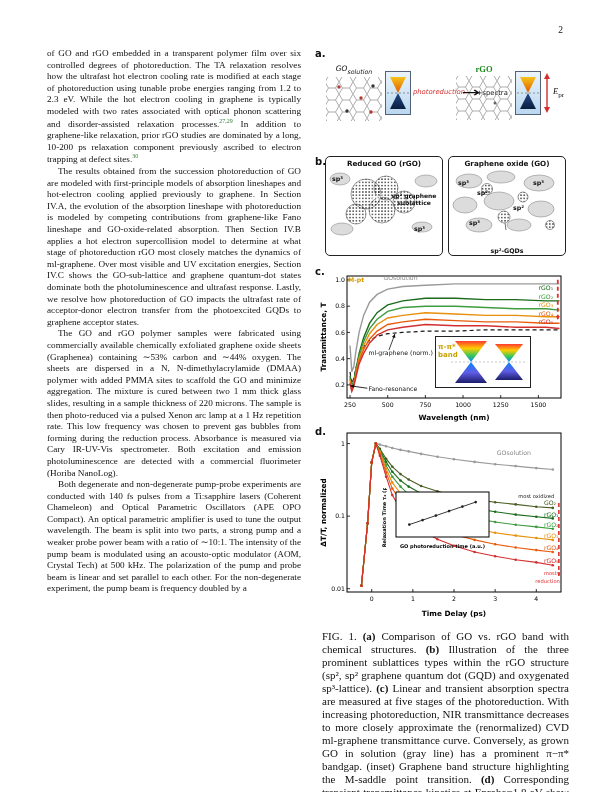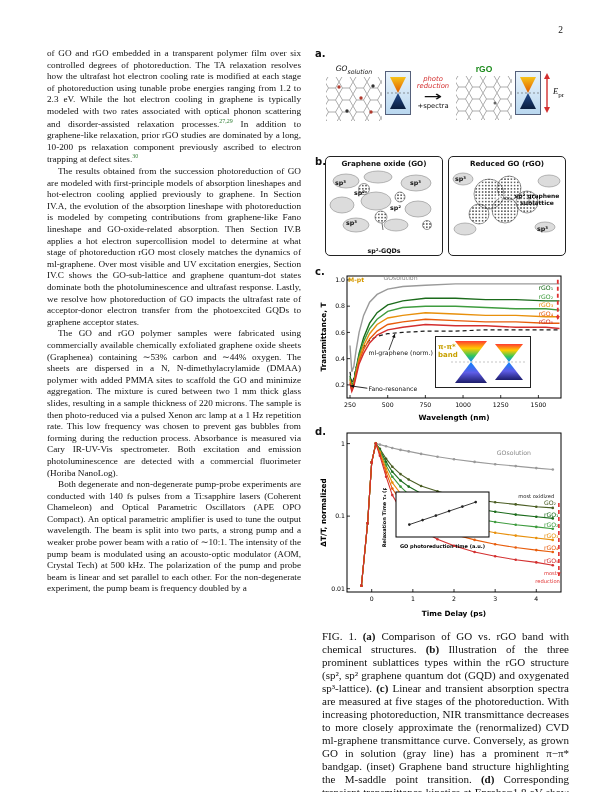--- a/index.html
+++ b/index.html
@@ -14,22 +14,22 @@
   .sup{vertical-align:super;font-size:6px;color:#2e7d32;cursor:pointer;}
   .section-heading{font-size:9.2px;font-weight:bold;text-align:center;margin:10px 0 9px;}
   .figure{position:relative;width:254px;}
   .pl{font-weight:bold;font-size:10px;font-family:"DejaVu Sans",sans-serif;position:absolute;left:0;top:0;}
   svg text{font-family:"DejaVu Sans",sans-serif;}
   
   .panel-a{position:relative;height:106px;}
   .pa-row{display:flex;align-items:center;gap:2px;padding-left:10px;padding-top:16px;}
   .pa-col{display:flex;flex-direction:column;align-items:center;gap:1px;}
   .pa-golabel{font-size:7.5px;font-style:italic;font-family:"DejaVu Sans",sans-serif;}
-  .pa-rgolabel{font-size:8.5px;font-weight:bold;color:#1b8a1b;font-family:Liberation Sans, sans-serif;}
-  .pa-arrows{display:flex;flex-direction:column;align-items:center;font-size:6.8px;font-family:"DejaVu Sans",sans-serif;width:40px;}
+  .pa-rgolabel{font-size:8.5px;font-weight:bold;color:#1b8a1b;font-family:Liberation Serif, serif;}
+  .pa-arrows{display:flex;align-items:center;font-size:6.8px;font-family:"DejaVu Sans",sans-serif;width:40px;}
   .red-i{color:#d32f2f;font-style:italic;line-height:1.1;}
   .big-arrow{font-size:14px;line-height:0.8;transform:scaleX(1.6);}
   .pa-poly{line-height:1.2;}
   .pa-epr{display:flex;align-items:center;gap:1px;text-align:right;}
   .epr-label{font-size:8.5px;}
   .epr-label i{font-family:"Liberation Serif",serif;}
   
   .panel-b{display:flex;gap:5px;padding-left:10px;position:relative;height:106px;margin-top:2px;}
   .pb-box{position:relative;width:118px;height:100px;border:1.3px solid #222;border-radius:5px;background:#fff;overflow:hidden;}
   .pb-title{font-size:7.2px;font-weight:bold;text-align:center;font-family:"DejaVu Sans",sans-serif;margin-top:2px;}
@@ -144,20 +144,38 @@
               <path d="M5 42 L2 36 L8 36 Z" fill="#d32f2f"></path>
             </svg>
             <div class="epr-label"><i>E</i><sub>pr</sub></div>
           </div>
         </div>
       </div>
 
       <div class="panel-b">
         <span class="pl">b.</span>
         <div class="pb-box">
+          <div class="pb-title">Reduced GO (rGO)</div>
+          <svg width="116" height="70" style="display:block">
+            <circle cx="40" cy="26" r="15" fill="url(#dotp)" stroke="#555555" stroke-width="0.6"></circle>
+            <circle cx="60" cy="20" r="12" fill="url(#dotp)" stroke="#555555" stroke-width="0.6"></circle>
+            <circle cx="56" cy="42" r="13" fill="url(#dotp)" stroke="#555555" stroke-width="0.6"></circle>
+            <circle cx="78" cy="34" r="11" fill="url(#dotp)" stroke="#555555" stroke-width="0.6"></circle>
+            <circle cx="30" cy="46" r="10" fill="url(#dotp)" stroke="#555555" stroke-width="0.6"></circle>
+            <ellipse cx="14" cy="11" rx="10" ry="6" fill="#dcdcdc" stroke="#9a9a9a" stroke-width="0.7"></ellipse>
+            <ellipse cx="100" cy="13" rx="11" ry="6" fill="#dcdcdc" stroke="#9a9a9a" stroke-width="0.7"></ellipse>
+            <ellipse cx="16" cy="61" rx="11" ry="6" fill="#dcdcdc" stroke="#9a9a9a" stroke-width="0.7"></ellipse>
+            <ellipse cx="96" cy="59" rx="10" ry="5" fill="#dcdcdc" stroke="#9a9a9a" stroke-width="0.7"></ellipse>
+          </svg>
+          <span class="pb-lab" style="left:6px;top:18px">sp³</span>
+          <span class="pb-lab" style="left:46px;top:36px;color:#ffffff">sp²</span>
+          <span class="pb-lab" style="left:88px;top:68px">sp³</span>
+          <div class="pb-side">sp² graphene sublattice</div>
+        </div>
+        <div class="pb-box">
           <div class="pb-title">Graphene oxide (GO)</div>
           <svg width="116" height="70" style="display:block">
             <ellipse cx="20" cy="13" rx="13" ry="7" fill="#dcdcdc" stroke="#9a9a9a" stroke-width="0.7"></ellipse>
             <ellipse cx="52" cy="9" rx="14" ry="6" fill="#dcdcdc" stroke="#9a9a9a" stroke-width="0.7"></ellipse>
             <ellipse cx="90" cy="15" rx="15" ry="8" fill="#dcdcdc" stroke="#9a9a9a" stroke-width="0.7"></ellipse>
             <ellipse cx="16" cy="37" rx="12" ry="8" fill="#dcdcdc" stroke="#9a9a9a" stroke-width="0.7"></ellipse>
             <ellipse cx="50" cy="33" rx="15" ry="9" fill="#dcdcdc" stroke="#9a9a9a" stroke-width="0.7"></ellipse>
             <ellipse cx="92" cy="41" rx="13" ry="8" fill="#dcdcdc" stroke="#9a9a9a" stroke-width="0.7"></ellipse>
             <ellipse cx="30" cy="57" rx="13" ry="7" fill="#dcdcdc" stroke="#9a9a9a" stroke-width="0.7"></ellipse>
             <ellipse cx="70" cy="57" rx="12" ry="6" fill="#dcdcdc" stroke="#9a9a9a" stroke-width="0.7"></ellipse>
@@ -166,38 +184,20 @@
             <circle cx="55" cy="49" r="6" fill="url(#dotp)" stroke="#555555" stroke-width="0.6"></circle>
             <circle cx="101" cy="57" r="4.5" fill="url(#dotp)" stroke="#555555" stroke-width="0.6"></circle>
             <line x1="57" y1="62" x2="56" y2="55" stroke="#333333" stroke-width="0.7"></line>
           </svg>
           <span class="pb-lab" style="left:9px;top:22px">sp³</span>
           <span class="pb-lab" style="left:28px;top:32px">sp²</span>
           <span class="pb-lab" style="left:84px;top:22px">sp³</span>
           <span class="pb-lab" style="left:64px;top:47px">sp²</span>
           <span class="pb-lab" style="left:20px;top:62px">sp³</span>
           <div class="pb-foot">sp²-GQDs</div>
-        </div>
-        <div class="pb-box">
-          <div class="pb-title">Reduced GO (rGO)</div>
-          <svg width="116" height="70" style="display:block">
-            <circle cx="40" cy="26" r="15" fill="url(#dotp)" stroke="#555555" stroke-width="0.6"></circle>
-            <circle cx="60" cy="20" r="12" fill="url(#dotp)" stroke="#555555" stroke-width="0.6"></circle>
-            <circle cx="56" cy="42" r="13" fill="url(#dotp)" stroke="#555555" stroke-width="0.6"></circle>
-            <circle cx="78" cy="34" r="11" fill="url(#dotp)" stroke="#555555" stroke-width="0.6"></circle>
-            <circle cx="30" cy="46" r="10" fill="url(#dotp)" stroke="#555555" stroke-width="0.6"></circle>
-            <ellipse cx="14" cy="11" rx="10" ry="6" fill="#dcdcdc" stroke="#9a9a9a" stroke-width="0.7"></ellipse>
-            <ellipse cx="100" cy="13" rx="11" ry="6" fill="#dcdcdc" stroke="#9a9a9a" stroke-width="0.7"></ellipse>
-            <ellipse cx="16" cy="61" rx="11" ry="6" fill="#dcdcdc" stroke="#9a9a9a" stroke-width="0.7"></ellipse>
-            <ellipse cx="96" cy="59" rx="10" ry="5" fill="#dcdcdc" stroke="#9a9a9a" stroke-width="0.7"></ellipse>
-          </svg>
-          <span class="pb-lab" style="left:6px;top:18px">sp³</span>
-          <span class="pb-lab" style="left:46px;top:36px;color:#ffffff">sp²</span>
-          <span class="pb-lab" style="left:88px;top:68px">sp³</span>
-          <div class="pb-side">sp² graphene sublattice</div>
         </div>
       </div>
 
       <div class="panel-c">
         <span class="pl">c.</span>
         <svg id="chart-c" width="246" height="152" viewBox="0 0 246 152">
             <rect x="28" y="6" width="214" height="122" fill="none" stroke="#000" stroke-width="1"></rect>
             <line x1="31.014084507042252" y1="128" x2="31.014084507042252" y2="125" stroke="#000" stroke-width="0.8"></line>
             <text x="31.014084507042252" y="137.2" font-size="6.2" text-anchor="middle">250</text>
             <line x1="68.69014084507043" y1="128" x2="68.69014084507043" y2="125" stroke="#000" stroke-width="0.8"></line>

